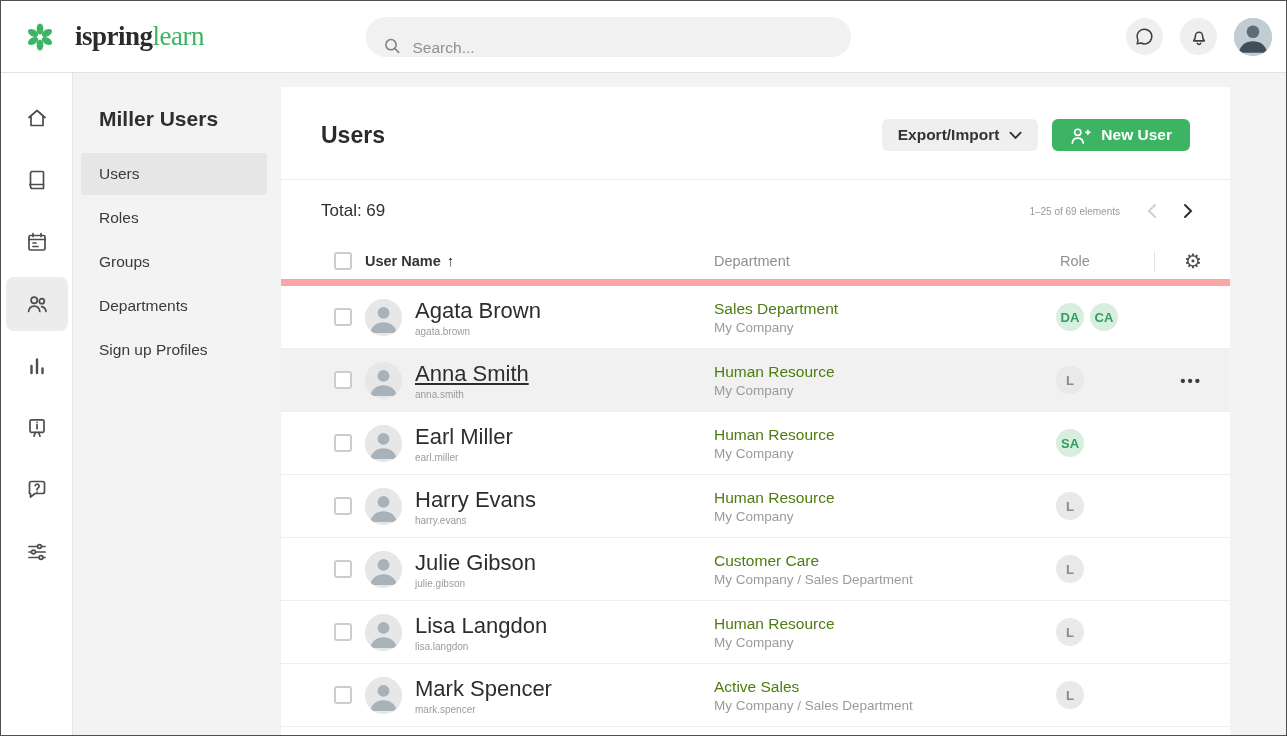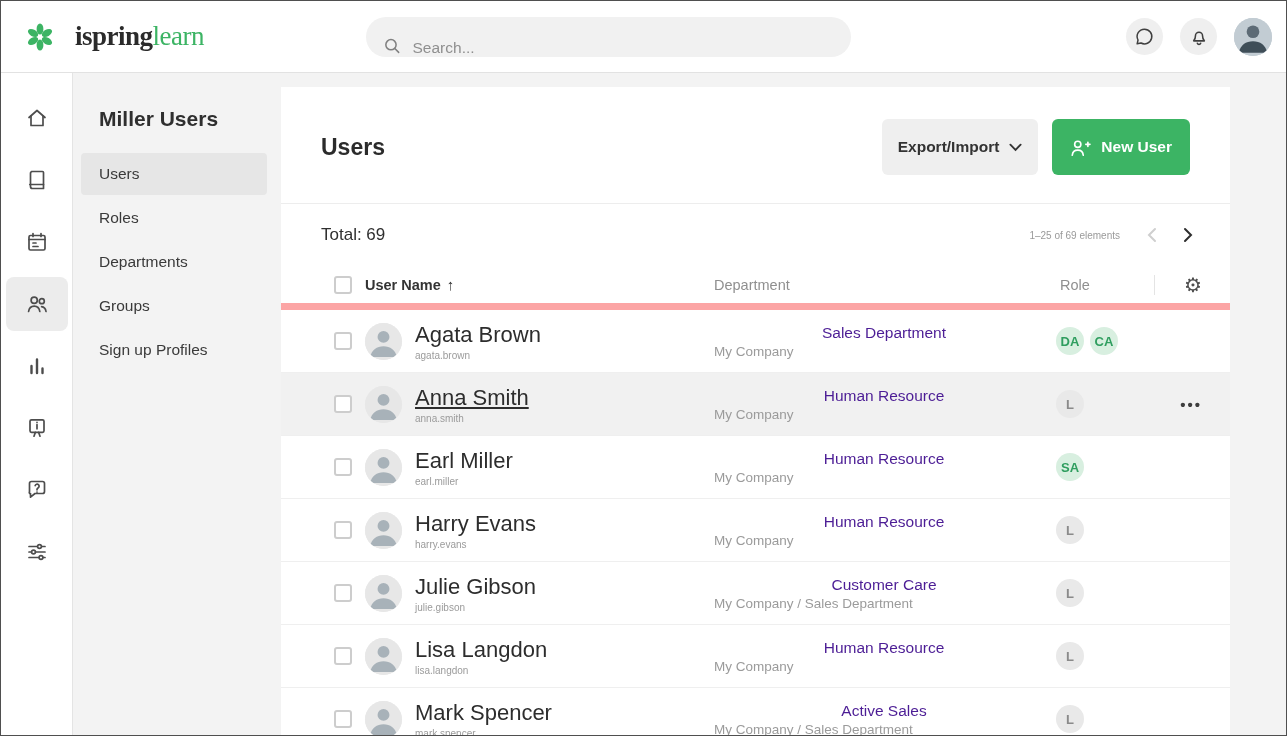--- a/index.html
+++ b/index.html
@@ -47,21 +47,21 @@
   .menu li{ height:42px; display:flex; align-items:center; padding-left:18px; border-radius:4px;
             font-size:15.5px; color:#3a3a3a; cursor:pointer; margin-bottom:2px; }
   .menu li.active{ background:#e6e6e6; }
 
   .main-wrap{ flex:1; padding-top:14px; }
   .card{ width:949px; height:100%; background:#fff; }
 
   .card-head{ display:flex; align-items:center; padding:32px 40px 0; }
   .card-title{ font-size:23px; font-weight:bold; color:#2b2b2b; }
   .head-actions{ margin-left:auto; display:flex; gap:14px; }
-  .btn{ height:56px; border-radius:6px; font-size:15.5px; display:flex; align-items:center;
+  .btn{ height:32px; border-radius:6px; font-size:15.5px; display:flex; align-items:center;
         cursor:pointer; font-weight:bold; white-space:nowrap; }
   .btn-export{ background:#efefef; color:#333; padding:0 16px; gap:10px; }
   .btn-new{ background:var(--accent-green); color:#fff; padding:0 18px; gap:10px; }
 
   .total-row{ margin-top:28px; border-top:1px solid #ededed; padding:17px 28px 17px 40px;
               display:flex; align-items:center; }
   .total{ font-size:17px; color:#2f2f2f; }
   .pag{ margin-left:auto; display:flex; align-items:center; gap:8px; }
   .pag-text{ color:#9a9a9a; font-size:10px; margin-right:10px; }
   .pag-btn{ width:28px; height:28px; display:flex; align-items:center; justify-content:center; cursor:pointer; }
@@ -80,21 +80,21 @@
   .cb-cell{ display:flex; align-items:center; justify-content:center; }
   .cb{ width:18px; height:18px; border:2px solid #cdcdcd; border-radius:3px; background:#fff; cursor:pointer; }
 
   .trow{ height:63px; border-bottom:1px solid #efefef; }
   .trow.hl{ background:#f1f1f1; }
   .user-cell{ display:flex; align-items:center; gap:13px; }
   .avatar{ width:37px; height:37px; border-radius:50%; background:#e9e9e9; overflow:hidden; flex:0 0 37px; }
   .u-name{ font-size:22px; color:#2d2d2d; cursor:pointer; }
   .hl .u-name{ text-decoration:underline; }
   .u-sub{ font-size:10px; color:#9b9b9b; margin-top:2px; }
-  .d-main{ font-size:15.5px; color:#4c1d95;text-align:center; }
+  .d-main{ font-size:15.5px; color:#4d7c0f; }
   .d-sub{ font-size:13.5px; color:#9b9b9b; margin-top:2px; }
   .badges{ display:flex; gap:6px; padding-left:2px; }
   .badge{ width:28px; height:28px; border-radius:50%; display:flex; align-items:center; justify-content:center;
           font-size:13px; font-weight:bold; }
   .badge.green{ background:var(--badge-green-bg); color:var(--badge-green-text); }
   .badge.gray{ background:var(--badge-gray-bg); color:var(--badge-gray-text); }
   .row-menu{ display:none; font-size:15px; font-weight:bold; letter-spacing:2px; color:#3e3e3e; cursor:pointer; }
   .hl .row-menu{ display:block; }
 </style>
 </head>
@@ -208,24 +208,24 @@
     <aside class="sidebar">
       <h1>Miller Users</h1>
       <ul class="menu">
           <li class="active">
             <span class="s-label">Users</span>
           </li>
           <li>
             <span class="s-label">Roles</span>
           </li>
           <li>
-            <span class="s-label">Departments</span>
+            <span class="s-label">Groups</span>
           </li>
           <li>
-            <span class="s-label">Groups</span>
+            <span class="s-label">Departments</span>
           </li>
           <li>
             <span class="s-label">Sign up Profiles</span>
           </li>
         </ul>
     </aside>
 
     <div class="main-wrap">
       <main class="card">
 

